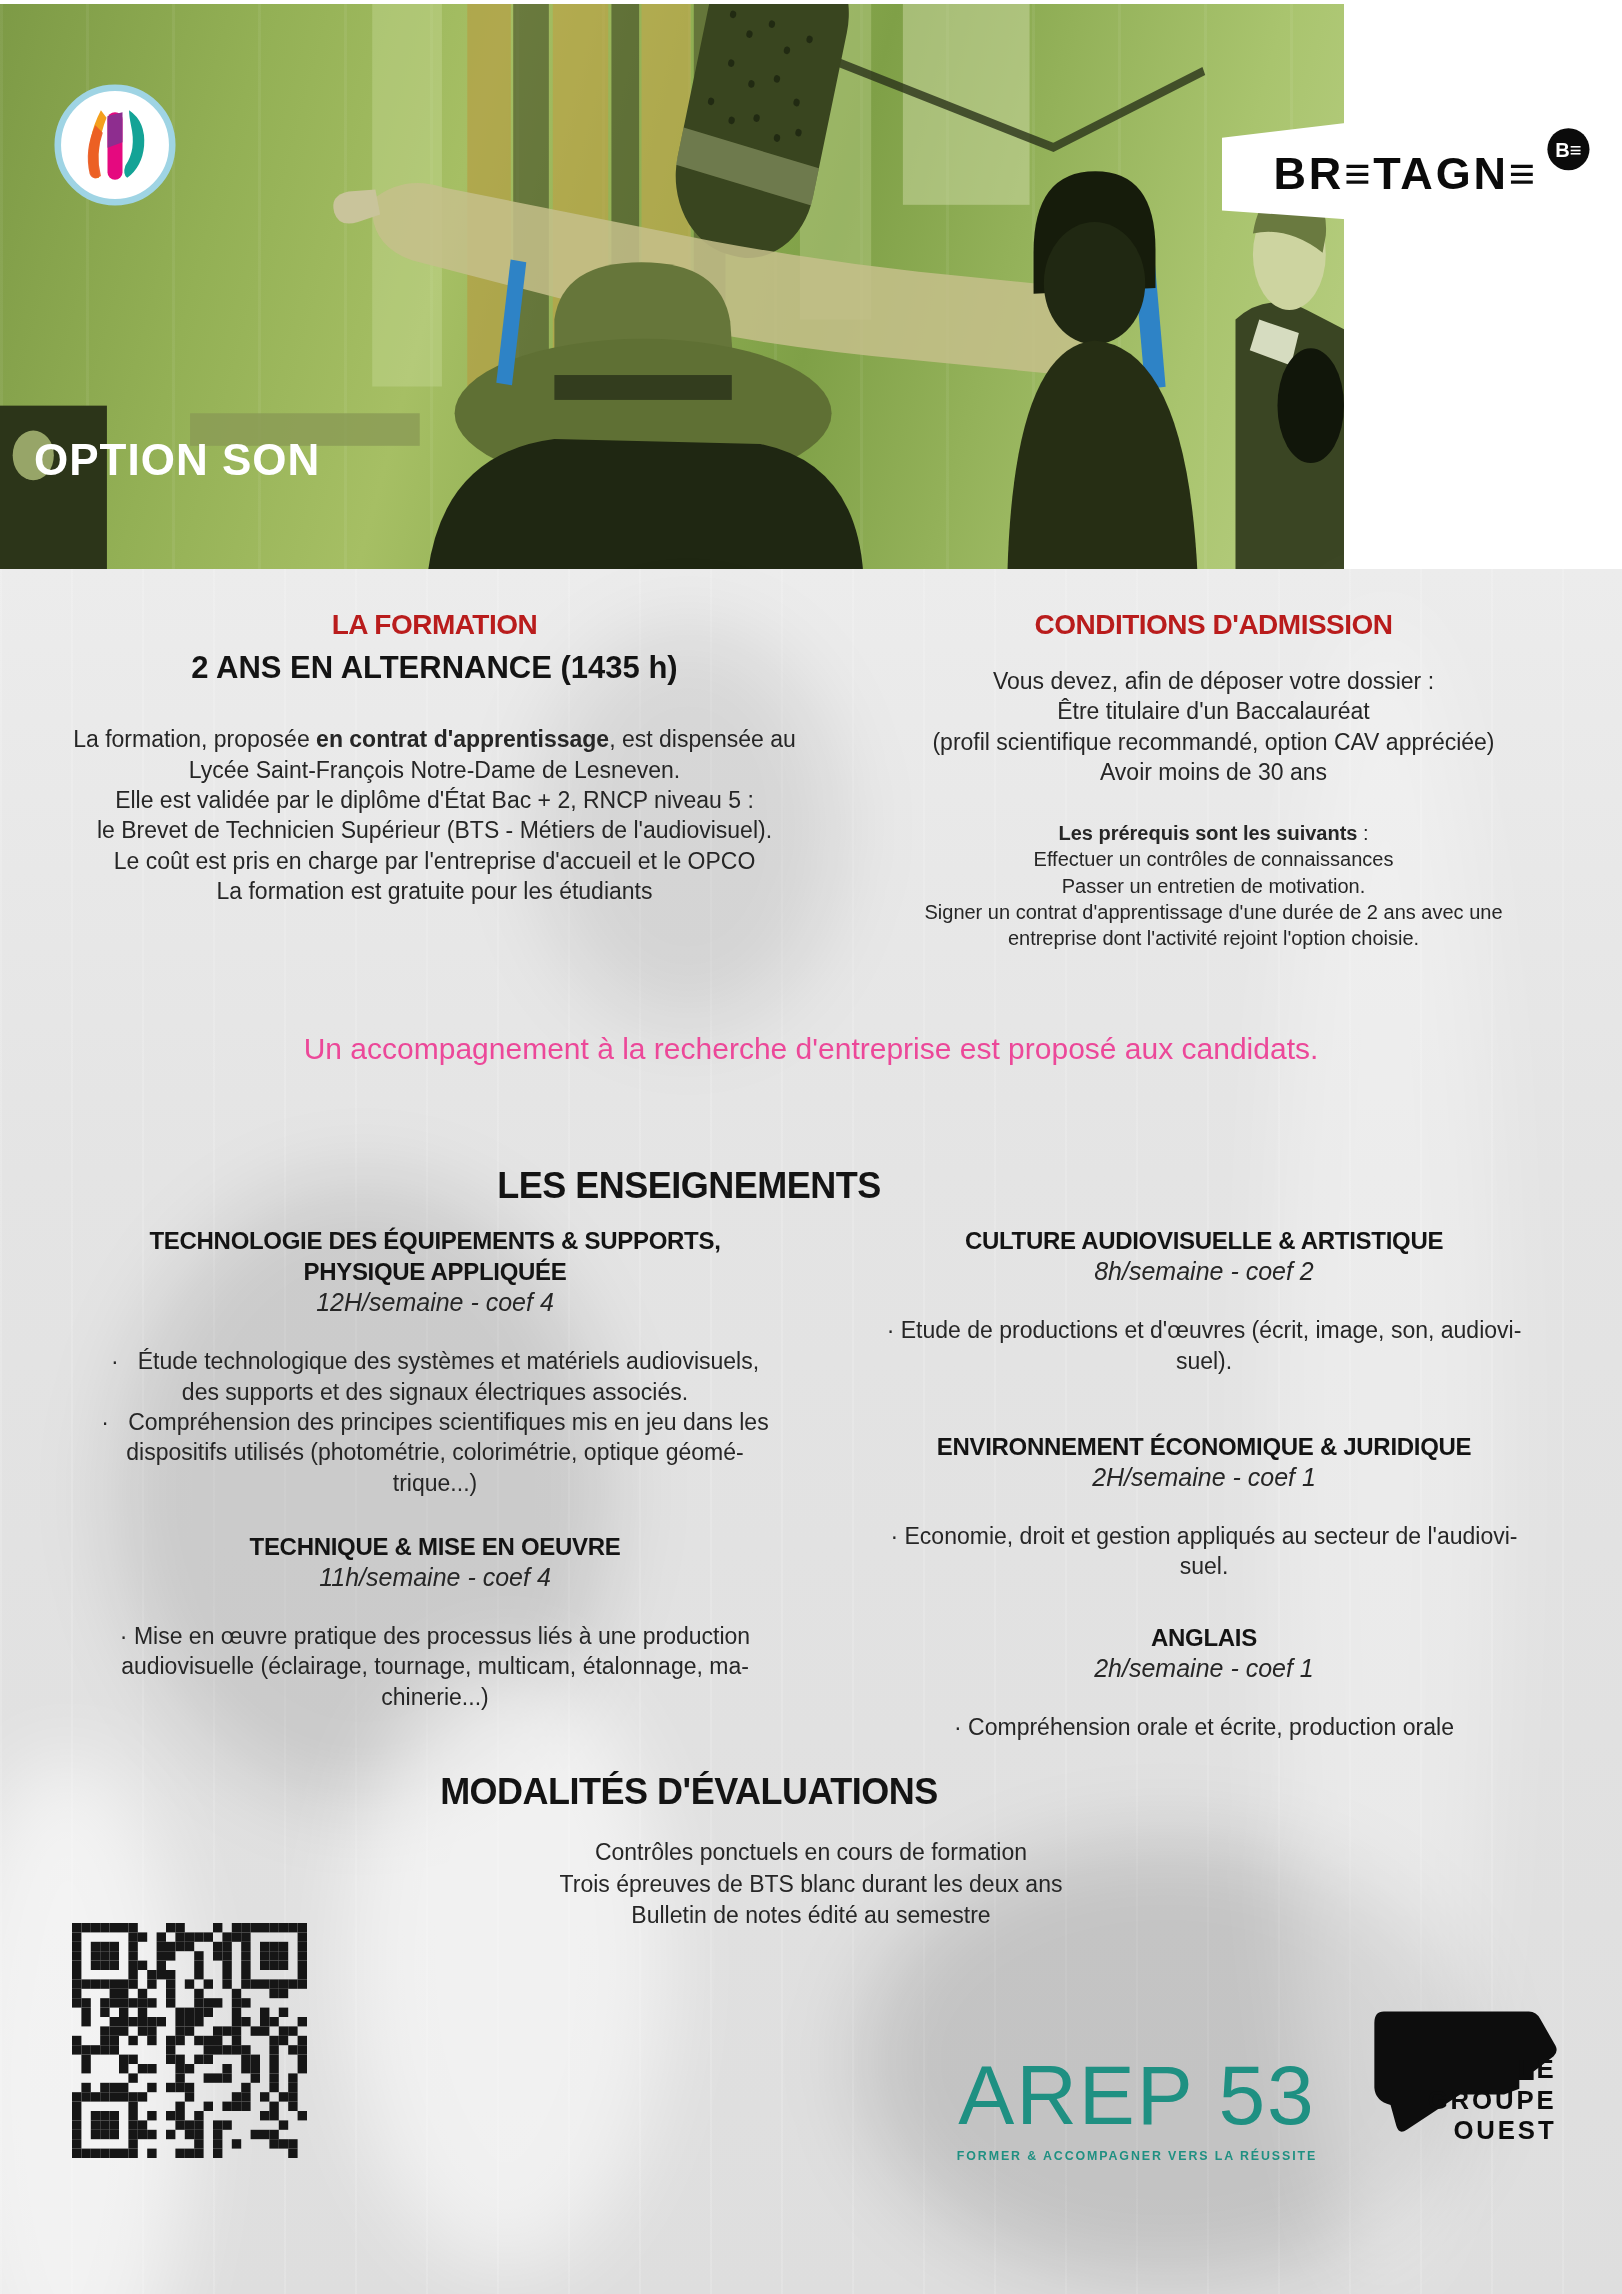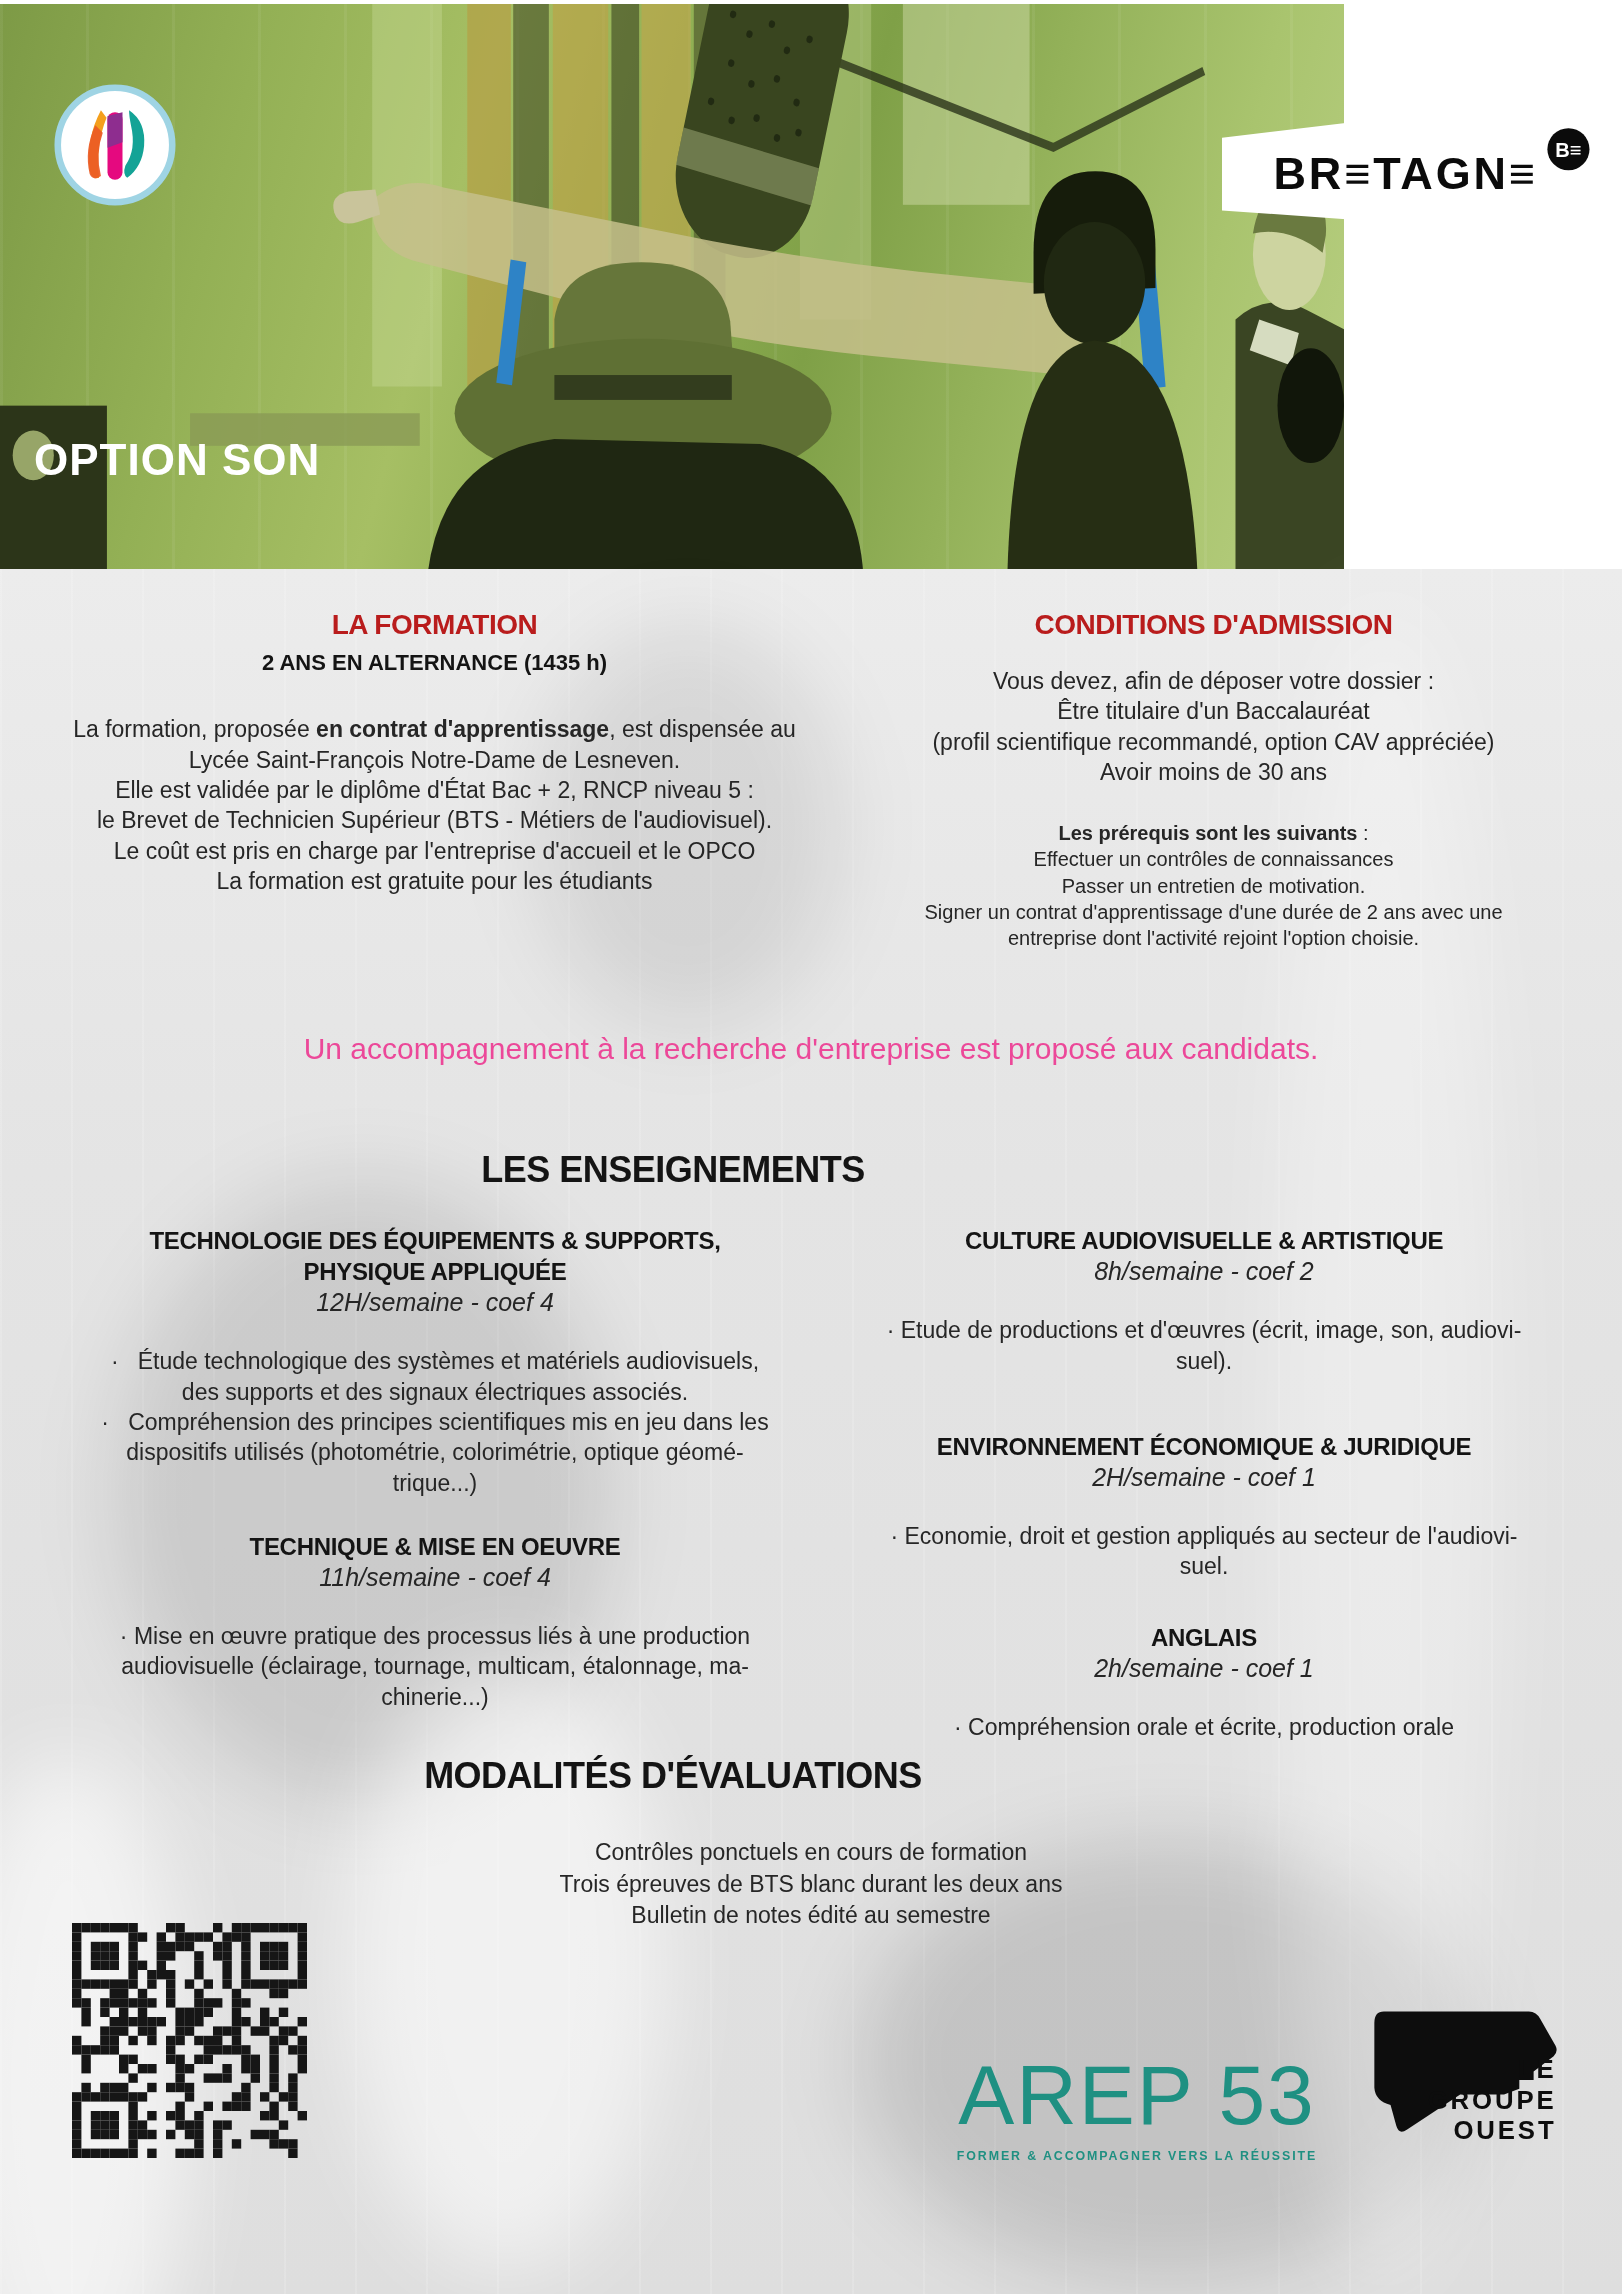--- a/index.html
+++ b/index.html
@@ -33,34 +33,34 @@
   .blob{position:absolute;border-radius:50%;filter:blur(40px);pointer-events:none;}
   .b1{left:115px;top:612px;width:497px;height:621px;background:rgba(0,0,0,.10);}
   .b2{left:535px;top:57px;width:306px;height:401px;background:rgba(0,0,0,.08);}
   .b3{left:860px;top:1271px;width:612px;height:440px;background:rgba(0,0,0,.12);}
   .b4{left:344px;top:1090px;width:325px;height:612px;background:rgba(255,255,255,.55);}
   .b5{left:1271px;top:38px;width:229px;height:1682px;background:rgba(255,255,255,.30);}
   .b6{left:-57px;top:1185px;width:249px;height:669px;background:rgba(255,255,255,.6);}
   
   .sec{position:absolute;text-align:center;}
   .sec-title{margin:8px;font-size:28px;line-height:1.1;font-weight:700;letter-spacing:-0.5px;color:#b91c1c;}
-  .sec-sub{margin:9.6px 0 0;font-size:22px;font-weight:700;color:#141414;}
+  .sec-sub{margin:9.6px 0 0;font-size:31px;font-weight:700;color:#141414;}
   .lines{font-size:23px;line-height:1.32;white-space:nowrap;}
   .formation{left:33px;top:602px;width:803px;}
   .formation .lines{margin-top:38px;}
   .admission{left:817px;top:602px;width:793px;}
   .admission .intro{margin-top:25px;font-size:23px;line-height:1.32;}
   .admission .lines{margin-top:0;}
   .prereq{margin-top:32.5px;font-size:20px;line-height:1.32;}
   .bold{font-weight:700;}
   .accompaniment{
     position:absolute;left:0;top:1032px;width:1622px;margin:0;text-align:center;
     font-size:30px;color:#ec4899;
   }
-  .big-title{position:absolute;left:0;width:1346px;margin:0;text-align:center;
+  .big-title{position:absolute;left:0;width:1346px;margin:16px;text-align:center;
     font-size:36px;font-weight:700;letter-spacing:-0.5px;color:#141414;}
   .ens-title{top:1149px;}
   .col{position:absolute;top:1225px;text-align:center;}
   .col-left{left:48px;width:774px;}
   .col-right{left:817px;width:774px;}
   .subject-title{margin:0;font-size:24px;font-weight:700;letter-spacing:-0.3px;line-height:1.3;color:#141414;white-space:nowrap;}
   .subject-hours{margin:1px 0 0;font-size:25px;font-style:italic;}
   .subject-bullets{margin-top:29px;}
   .sp-l2{margin-top:32.5px;}
   .sp-r2{margin-top:55px;}

